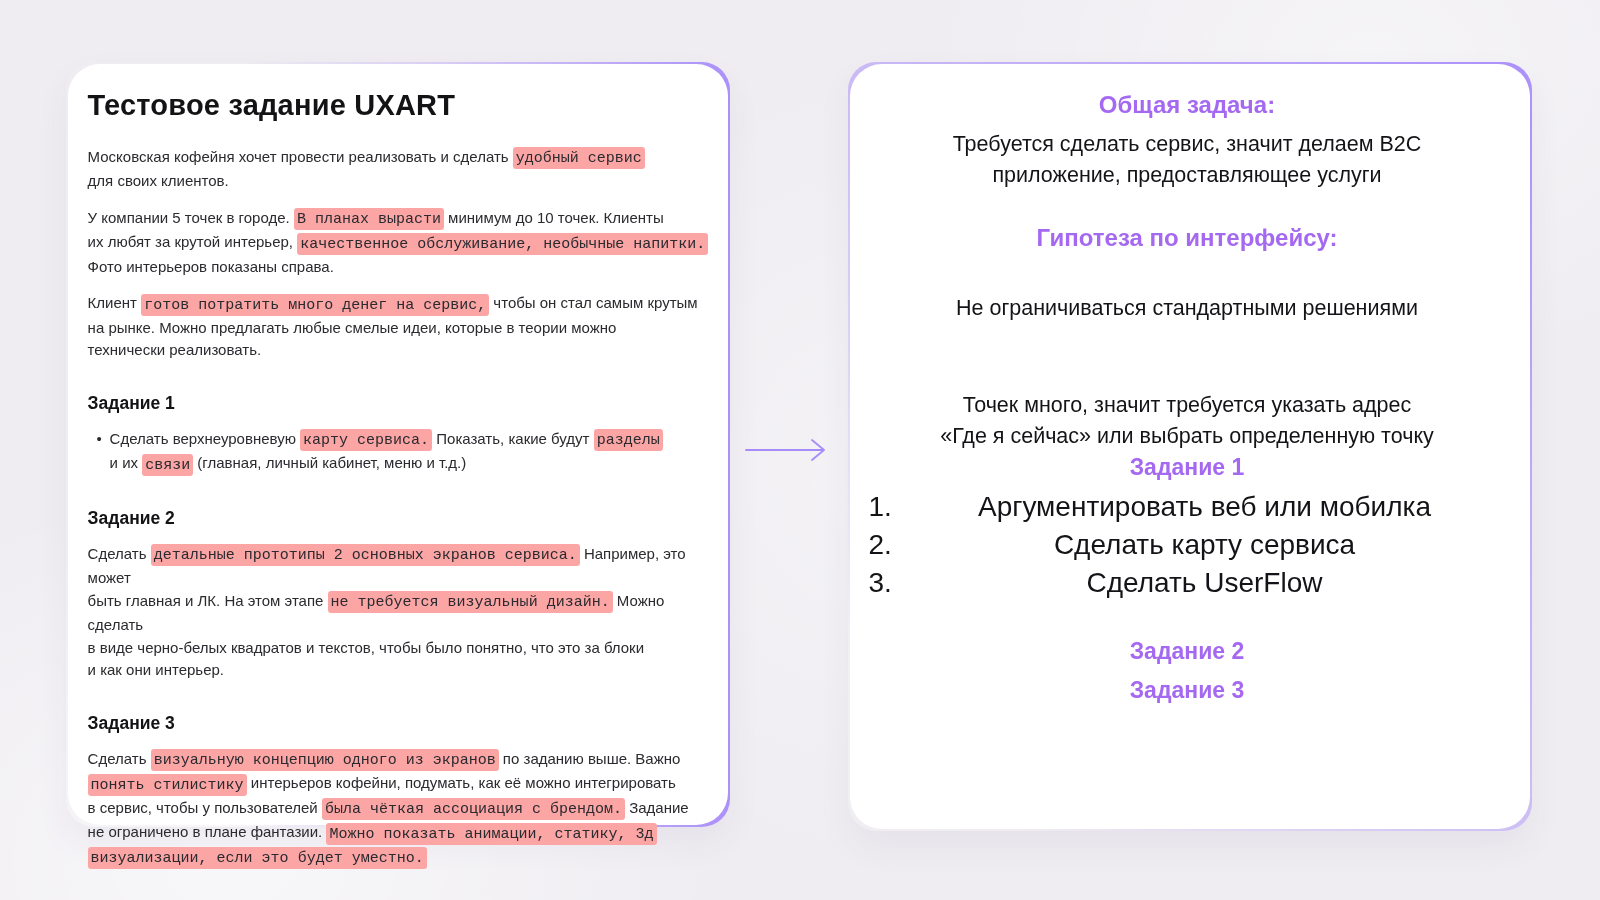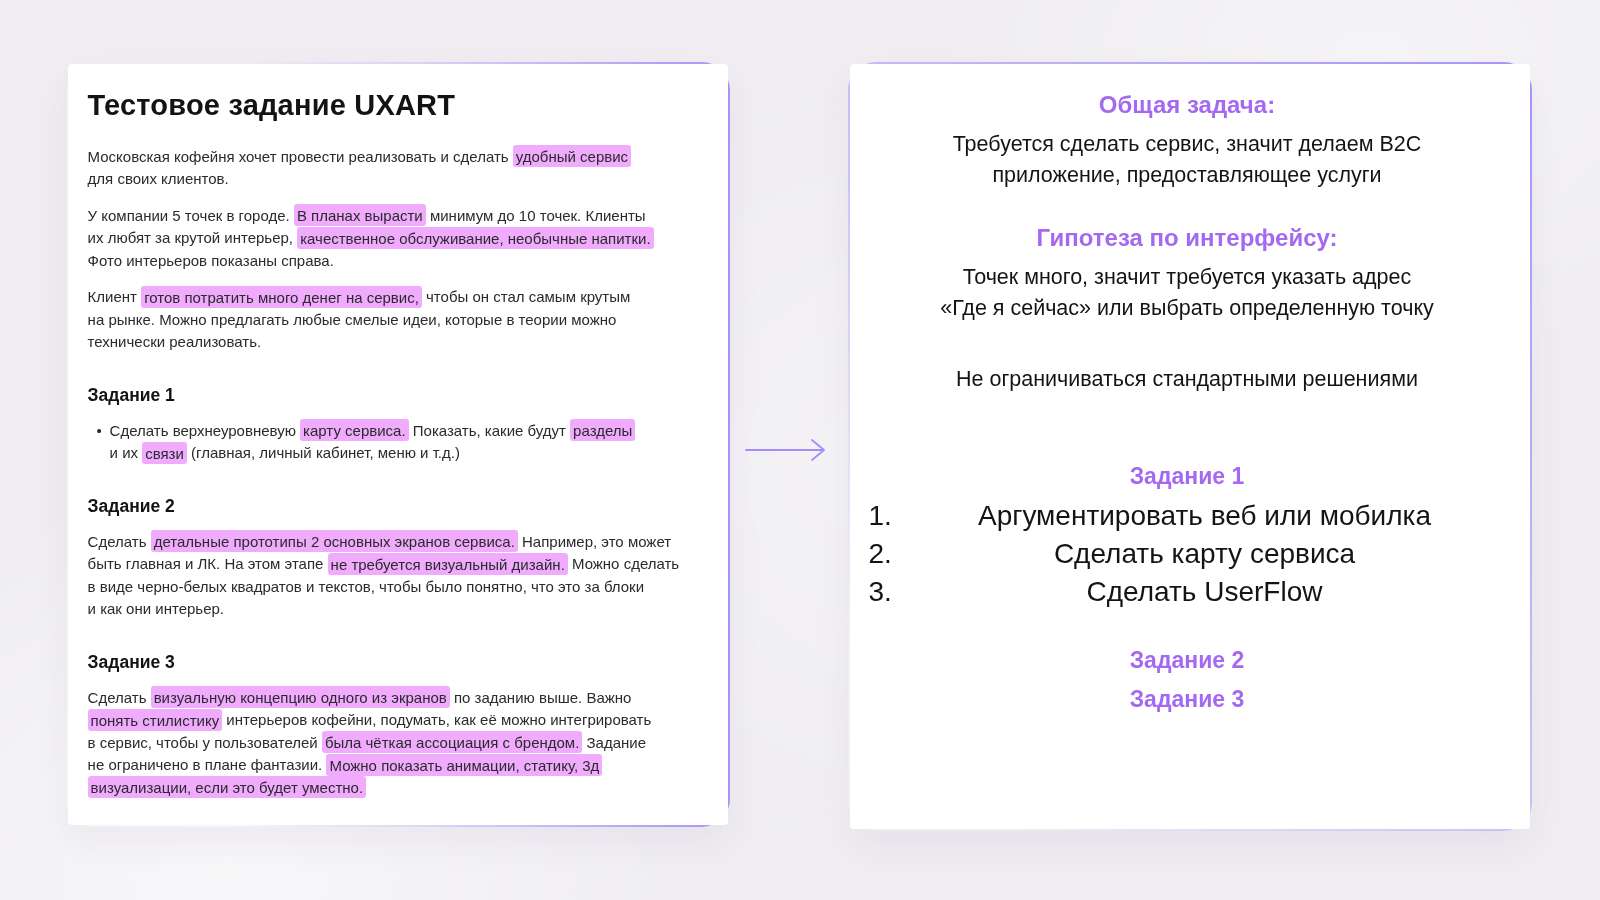--- a/index.html
+++ b/index.html
@@ -48,21 +48,21 @@
   .right-frame {
     left: 848px; top: 62px; width: 684px; height: 769px;
     background: linear-gradient(225deg,
       rgba(167,139,250,0.95),
       rgba(167,139,250,0.45) 55%,
       rgba(167,139,250,0) 88%);
   }
   .card {
     width: 100%; height: 100%;
     background: #ffffff;
-    border-radius: 4px;
+    border-radius: 32px;
   }
 
   
   .left-card { padding: 24px 20px 0 20px; }
   .doc-title {
     margin: 0 0 24px 0;
     font-size: 29px; line-height: 34px;
     font-weight: 700; color: #131316;
     letter-spacing: 0.2px;
   }
@@ -85,24 +85,25 @@
     font-size: 15px; line-height: 22.5px;
     color: #2a2a2f;
     margin-bottom: 3px;
   }
   .doc-ul li::before {
     content: "\2022";
     position: absolute; left: -13px; top: 0;
     color: #2a2a2f;
   }
   mark {
-    background: #f0abfc;
+    background: #fca5a5;
     color: inherit;
     padding: 2.5px 3px;
     border-radius: 3px;
+    font-family: Liberation Mono, monospace;
   }
 
   
   .flow-arrow { position: absolute; left: 744px; top: 437px; width: 88px; height: 26px; }
 
   
   .right-card { padding: 26px 24px 0 18px; text-align: center; }
   .note-h {
     margin: 0 0 9px 0;
     font-size: 24px; line-height: 30px;
@@ -161,23 +162,23 @@
   <path d="M68 3 L80 13 L68 23" fill="none" stroke="#a78bfa" stroke-width="1.8" stroke-linecap="round" stroke-linejoin="round"></path>
 </svg>
 
 <div class="card-frame right-frame">
   <div class="card right-card">
     <h2 class="note-h">Общая задача:</h2>
     <p class="note-p">Требуется сделать сервис, значит делаем B2C
 приложение, предоставляющее услуги</p>
 
     <h2 class="note-h">Гипотеза по интерфейсу:</h2>
+    <p class="note-p note-standalone">Не ограничиваться стандартными решениями</p>
     <p class="note-p" style="margin-bottom:0;">Точек много, значит требуется указать адрес
 «Где я сейчас» или выбрать определенную точку</p>
-    <p class="note-p note-standalone">Не ограничиваться стандартными решениями</p>
 
     <h2 class="note-h task">Задание 1</h2>
     <ol class="note-ol">
       <li>Аргументировать веб или мобилка</li>
       <li>Сделать карту сервиса</li>
       <li>Сделать UserFlow</li>
     </ol>
 
     <h2 class="note-h task">Задание 2</h2>
 

